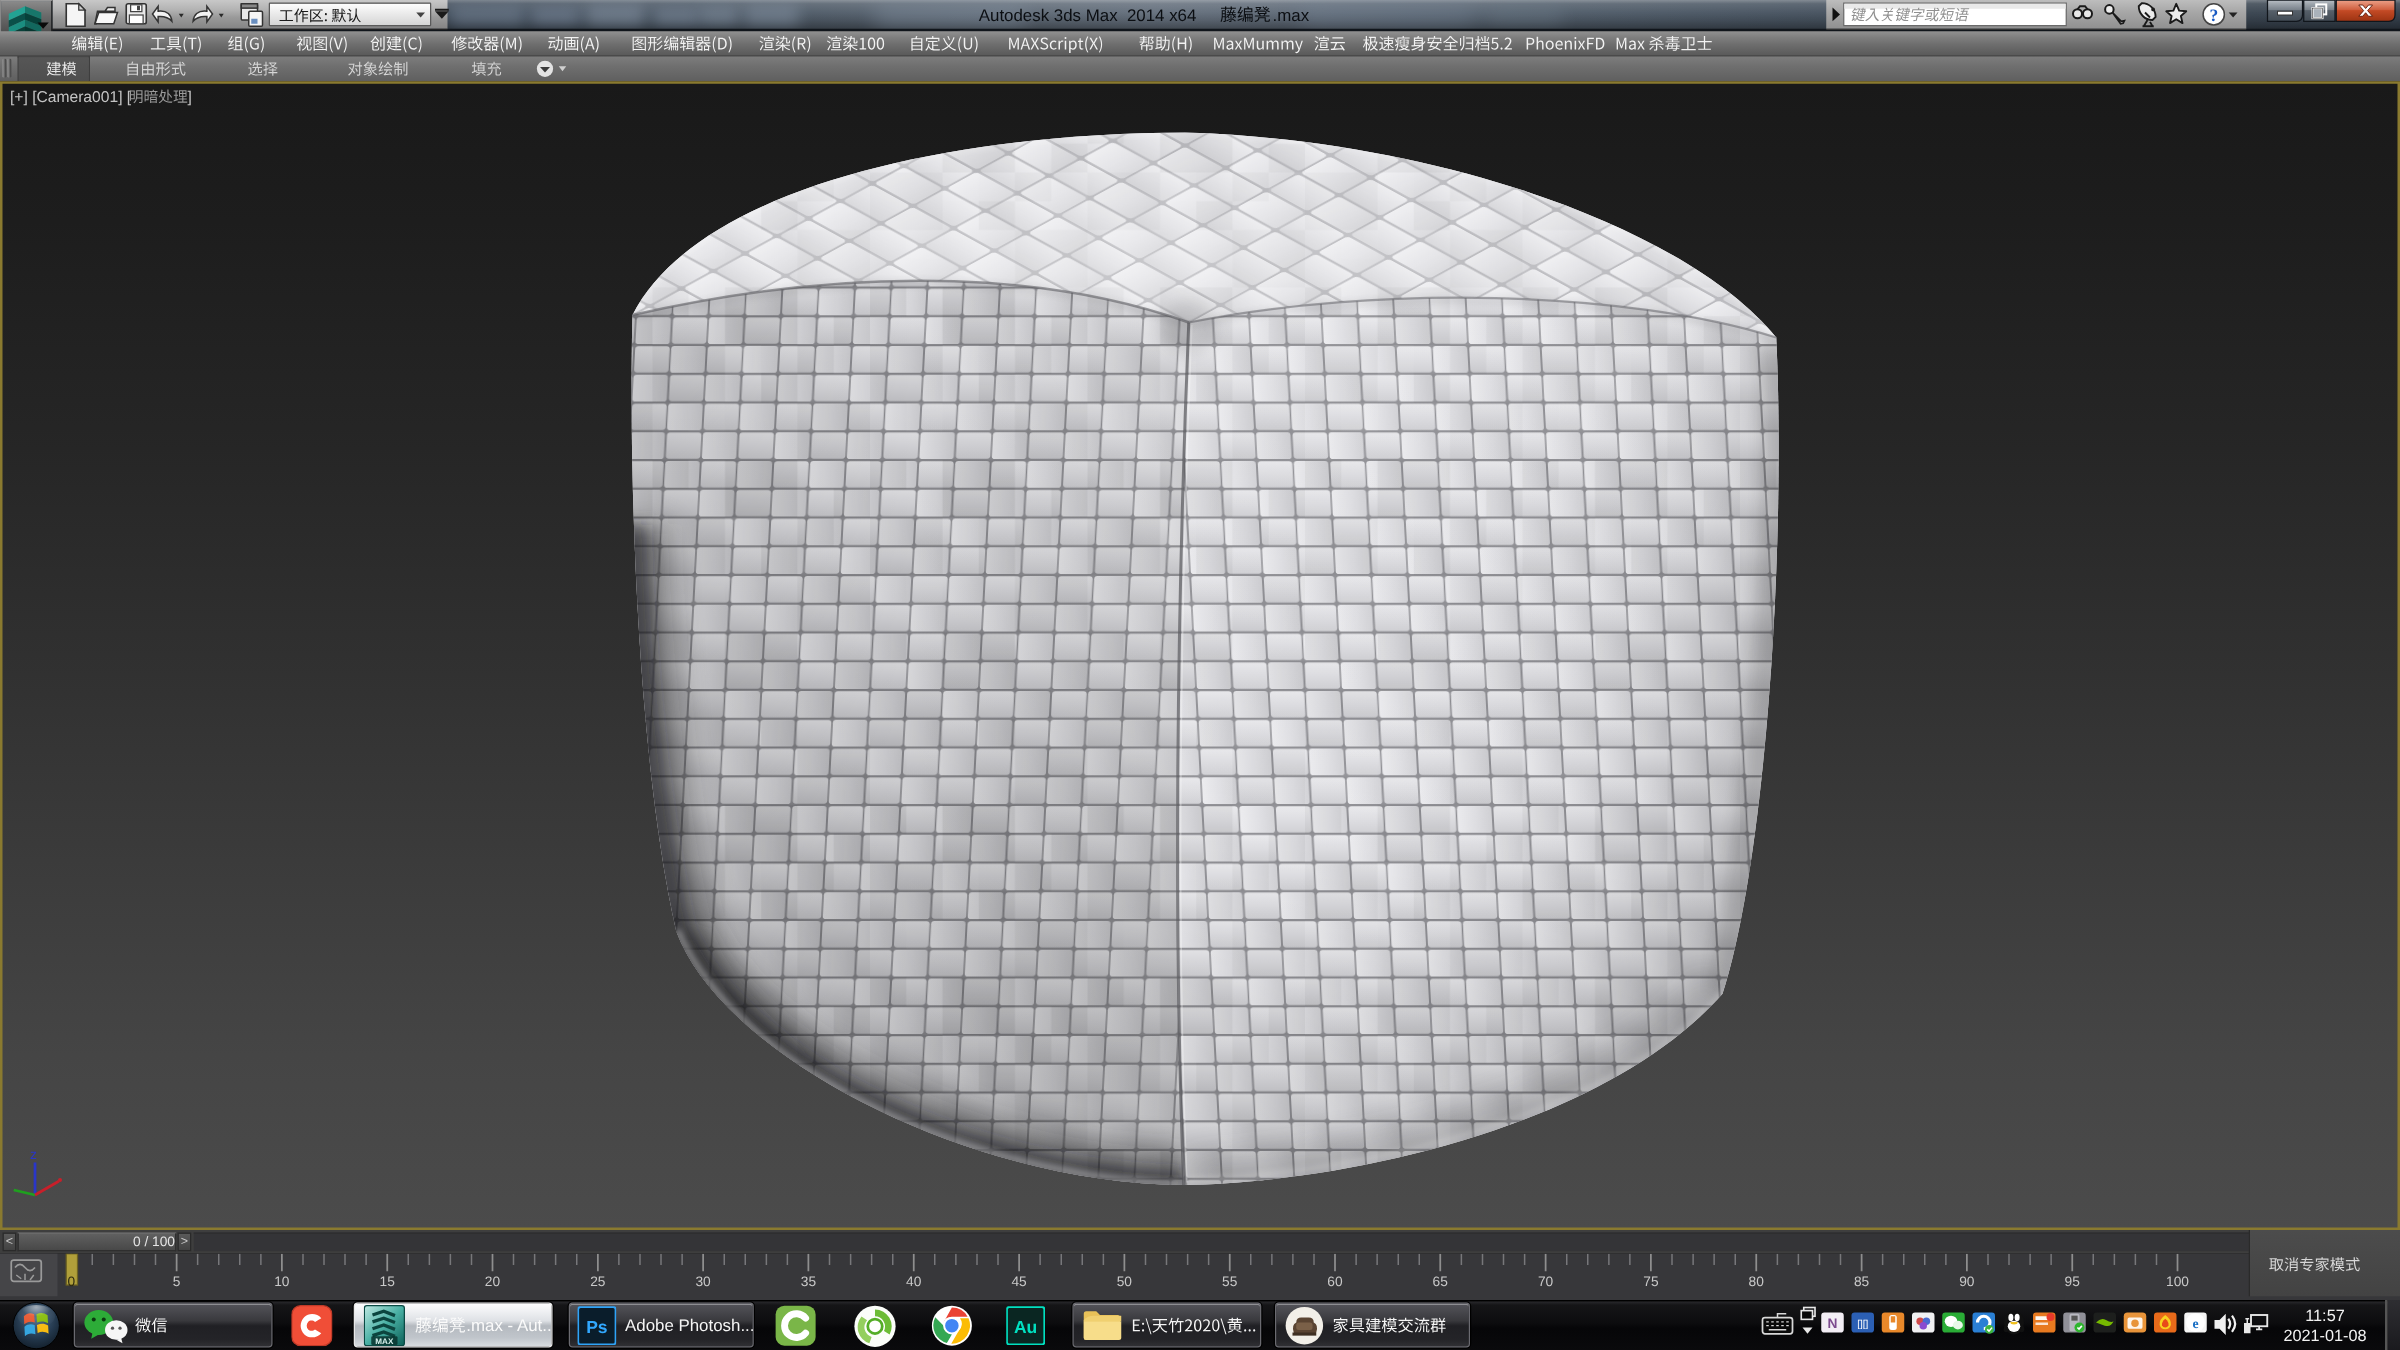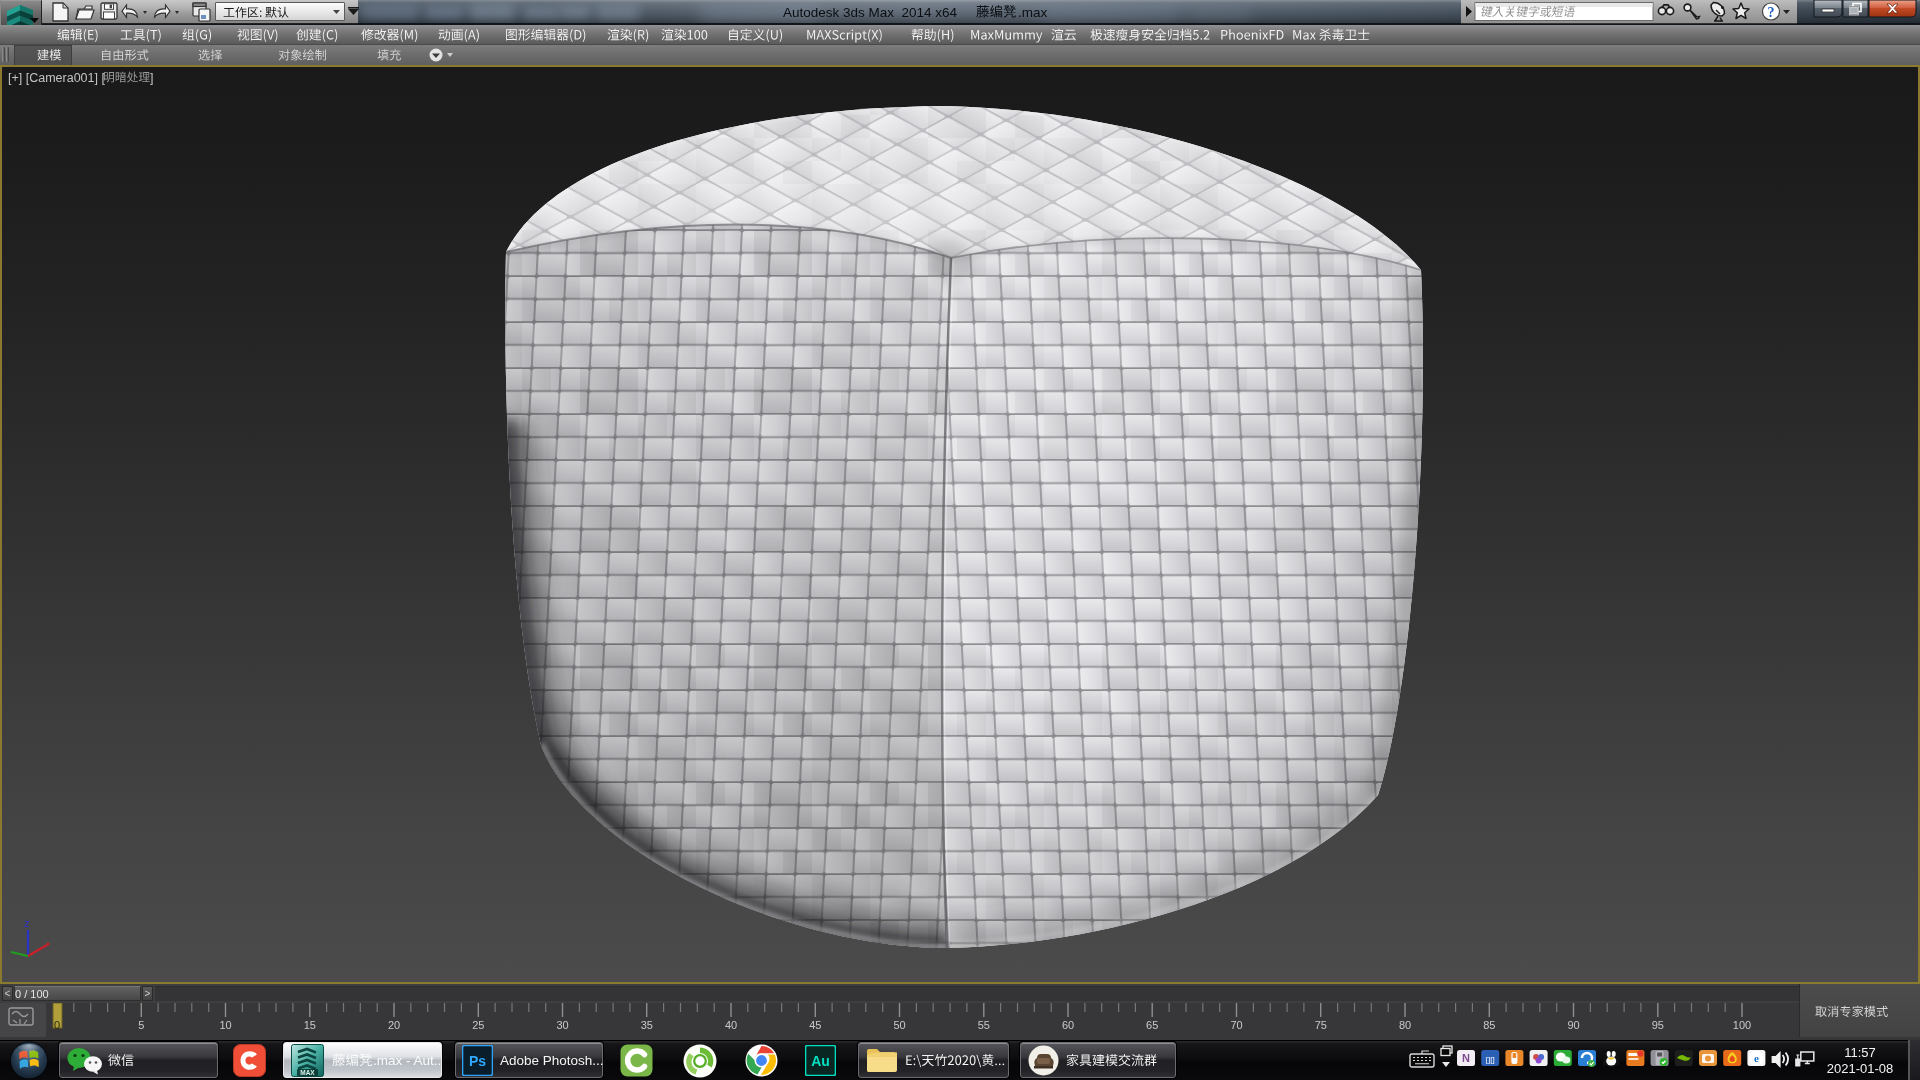--- a/index.html
+++ b/index.html
@@ -307,21 +307,21 @@
     </svg>
 <div class="abs" style="left:0;top:984px;width:1920px;height:19px;background:#3e3e3e"></div>
 <div class="abs" style="left:0;top:1003px;width:1920px;height:37px;background:#37373a"></div>
 <div class="abs" style="left:0;top:1003px;width:46px;height:34px;background:#454548"></div>
 <svg class="abs" style="left:8px;top:1007px" width="30" height="24" viewBox="0 0 30 24">
       <rect x="1" y="1" width="24" height="17" rx="2" fill="none" stroke="#9a9a9a" stroke-width="1.4"></rect>
       <path d="M4,7 q4,-5 8,0 t8,0" fill="none" stroke="#9a9a9a" stroke-width="1.3"></path>
       <path d="M5,13 l4,3 M12,12 l0,5 M19,13 l-3,4" stroke="#9a9a9a" stroke-width="1.2"></path>
     </svg>
 <div class="abs" style="left:2px;top:986px;width:11px;height:15px;background:linear-gradient(180deg,#5a5a5a,#424242);border:1px solid #2a2a2a;color:#ccc;font-size:10px;text-align:center;line-height:13px">&lt;</div>
-<div class="abs" style="left:14px;top:986px;width:127px;height:15px;background:linear-gradient(180deg,#606060,#484848);border:1px solid #2e2e2e;border-top-color:#777;color:#e5e5e5;font-size:11px;text-align:left;line-height:14px">0 / 100</div>
+<div class="abs" style="left:14px;top:986px;width:127px;height:15px;background:linear-gradient(180deg,#606060,#484848);border:1px solid #2e2e2e;border-top-color:#777;color:#e5e5e5;font-size:11px;text-align:right;line-height:14px">0 / 100</div>
 <div class="abs" style="left:142px;top:986px;width:11px;height:15px;background:linear-gradient(180deg,#5a5a5a,#424242);border:1px solid #2a2a2a;color:#ccc;font-size:10px;text-align:center;line-height:13px">&gt;</div>
 <div class="abs" style="left:155px;top:986px;width:1644px;height:15px;background:#343437;border-top:1px solid #2c2c2e"></div>
 <svg class="abs" style="left:0;top:1003px" width="1920" height="37" viewBox="0 0 1920 37">
       <rect x="56.3" y="0" width="1.4" height="14" fill="#8e8e8e"></rect>
       <text x="57.0" y="26" font-size="11" fill="#3a3a3a" text-anchor="middle" font-family="Liberation Sans">0</text>
       <rect x="73.2" y="0" width="1.2" height="9" fill="#77777a"></rect>
       <rect x="90.1" y="0" width="1.2" height="9" fill="#77777a"></rect>
       <rect x="107.0" y="0" width="1.2" height="9" fill="#77777a"></rect>
       <rect x="123.8" y="0" width="1.2" height="9" fill="#77777a"></rect>
       <rect x="140.6" y="0" width="1.4" height="14" fill="#8e8e8e"></rect>

